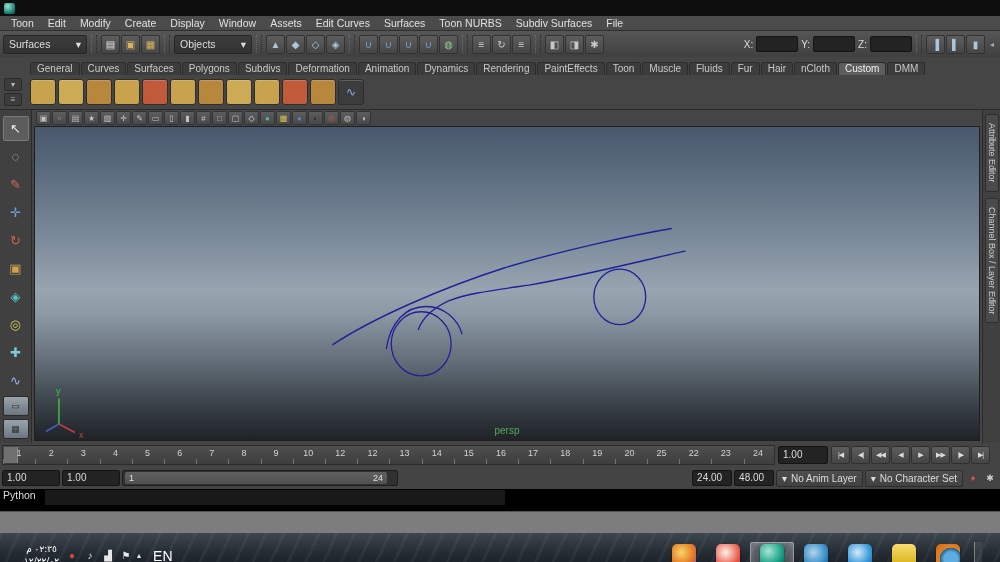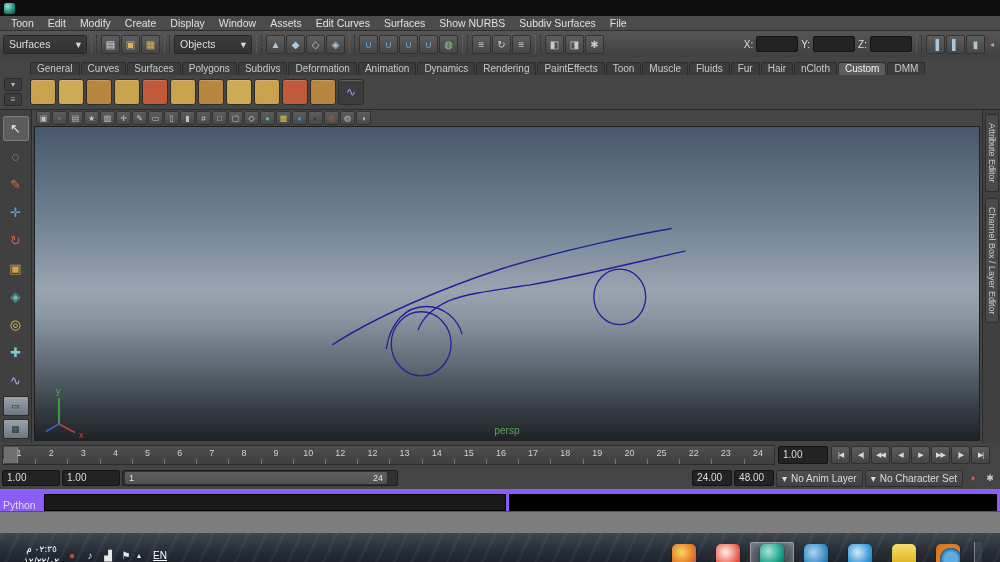--- a/index.html
+++ b/index.html
@@ -91,36 +91,36 @@
   .rs-field { width:58px; height:16px; background:#232323; border:1px solid #141414; border-radius:2px; font-size:10px; color:#ddd; padding:1px 4px; }
   .rs-field.sm { width:40px; }
   .rs-track { width:276px; height:16px; background:#313131; border:1px solid #1e1e1e; position:relative; border-radius:2px; }
   .rs-bar { position:absolute; left:2px; right:10px; top:1px; bottom:1px; background:linear-gradient(#606060,#505050); border-radius:2px;
     display:flex; justify-content:space-between; align-items:center; padding:0 4px; font-size:9px; color:#e2e2e2; }
   .rs-dd { height:17px; display:flex; align-items:center; gap:4px; font-size:10px; color:#ddd; padding:0 5px;
     background:linear-gradient(#4e4e4e,#414141); border:1px solid #2c2c2c; border-radius:2px; }
   .rs-icon { width:16px; height:16px; display:flex; align-items:center; justify-content:center; font-size:9px; }
 
   
-  .commandline { height:22px; background:#8b5cf6; display:flex; align-items:flex-end; gap:3px; padding:0 3px; }
+  .commandline { height:22px; background:#000000; display:flex; align-items:flex-start; gap:3px; padding:0 3px; }
   .cl-label { width:38px; font-size:10.5px; color:#ddd; }
   .cl-input { width:462px; height:17px; background:#191919; border:1px solid #000; }
   .cl-output { flex:1; height:17px; background:#000; border:1px solid #000; }
   .helpline { height:22px; background:#7d7d7d; border-top:1px solid #555; }
 
   
   .taskbar { height:45px; position:relative; display:flex; align-items:center; padding:0 18px;
     background:linear-gradient(180deg,#3d454e 0%,#242b33 45%,#12161c 100%); }
   .taskbar::before { content:""; position:absolute; inset:0; pointer-events:none;
     background:repeating-linear-gradient(115deg, rgba(255,255,255,.045) 0 3px, transparent 3px 16px); }
   .clock { font-family:"DejaVu Sans",sans-serif; font-size:9px; color:#fff; text-align:center; line-height:1.25; padding:0 6px; z-index:1; }
   .tray { display:flex; align-items:center; gap:4px; z-index:1; }
   .tray-icon { width:14px; height:14px; display:flex; align-items:center; justify-content:center; font-size:10px; }
   .tray-chevron { color:#e8e8e8; font-size:8px; padding:0 4px; }
-  .lang-indicator { color:#fff; font-size:10px; padding:0 8px; z-index:1;text-decoration:underline; }
+  .lang-indicator { color:#fff; font-size:14px; padding:0 8px; z-index:1;text-decoration:underline; }
   .task-apps { display:flex; z-index:1; }
   .task-app { width:44px; height:27px; display:flex; align-items:center; justify-content:center; border-radius:2px; }
   .task-app.active { background:rgba(255,255,255,.22); border:1px solid rgba(255,255,255,.38); box-shadow:inset 0 0 6px rgba(255,255,255,.25); }
   .app-ico { width:24px; height:24px; border-radius:5px; box-shadow:0 1px 2px rgba(0,0,0,.6); }
   .show-desktop { width:8px; height:27px; margin-left:4px; background:rgba(255,255,255,.08); border-left:1px solid rgba(255,255,255,.35); z-index:1; }
 </style>
 </head>
 <body>
 
 <div id="app">
@@ -133,21 +133,21 @@
 
   <span class="menu-item">Toon</span>
       <span class="menu-item">Edit</span>
       <span class="menu-item">Modify</span>
       <span class="menu-item">Create</span>
       <span class="menu-item">Display</span>
       <span class="menu-item">Window</span>
       <span class="menu-item">Assets</span>
       <span class="menu-item">Edit Curves</span>
       <span class="menu-item">Surfaces</span>
-      <span class="menu-item">Show NURBS</span>
+      <span class="menu-item">Toon NURBS</span>
       <span class="menu-item">Subdiv Surfaces</span>
       <span class="menu-item">File</span>
     </div>
 
   <div class="statusline">
     <div class="sl-dropdown menuset">
       <span>Surfaces</span>
       <span>▾</span>
     </div>
     <span class="sep"></span>

